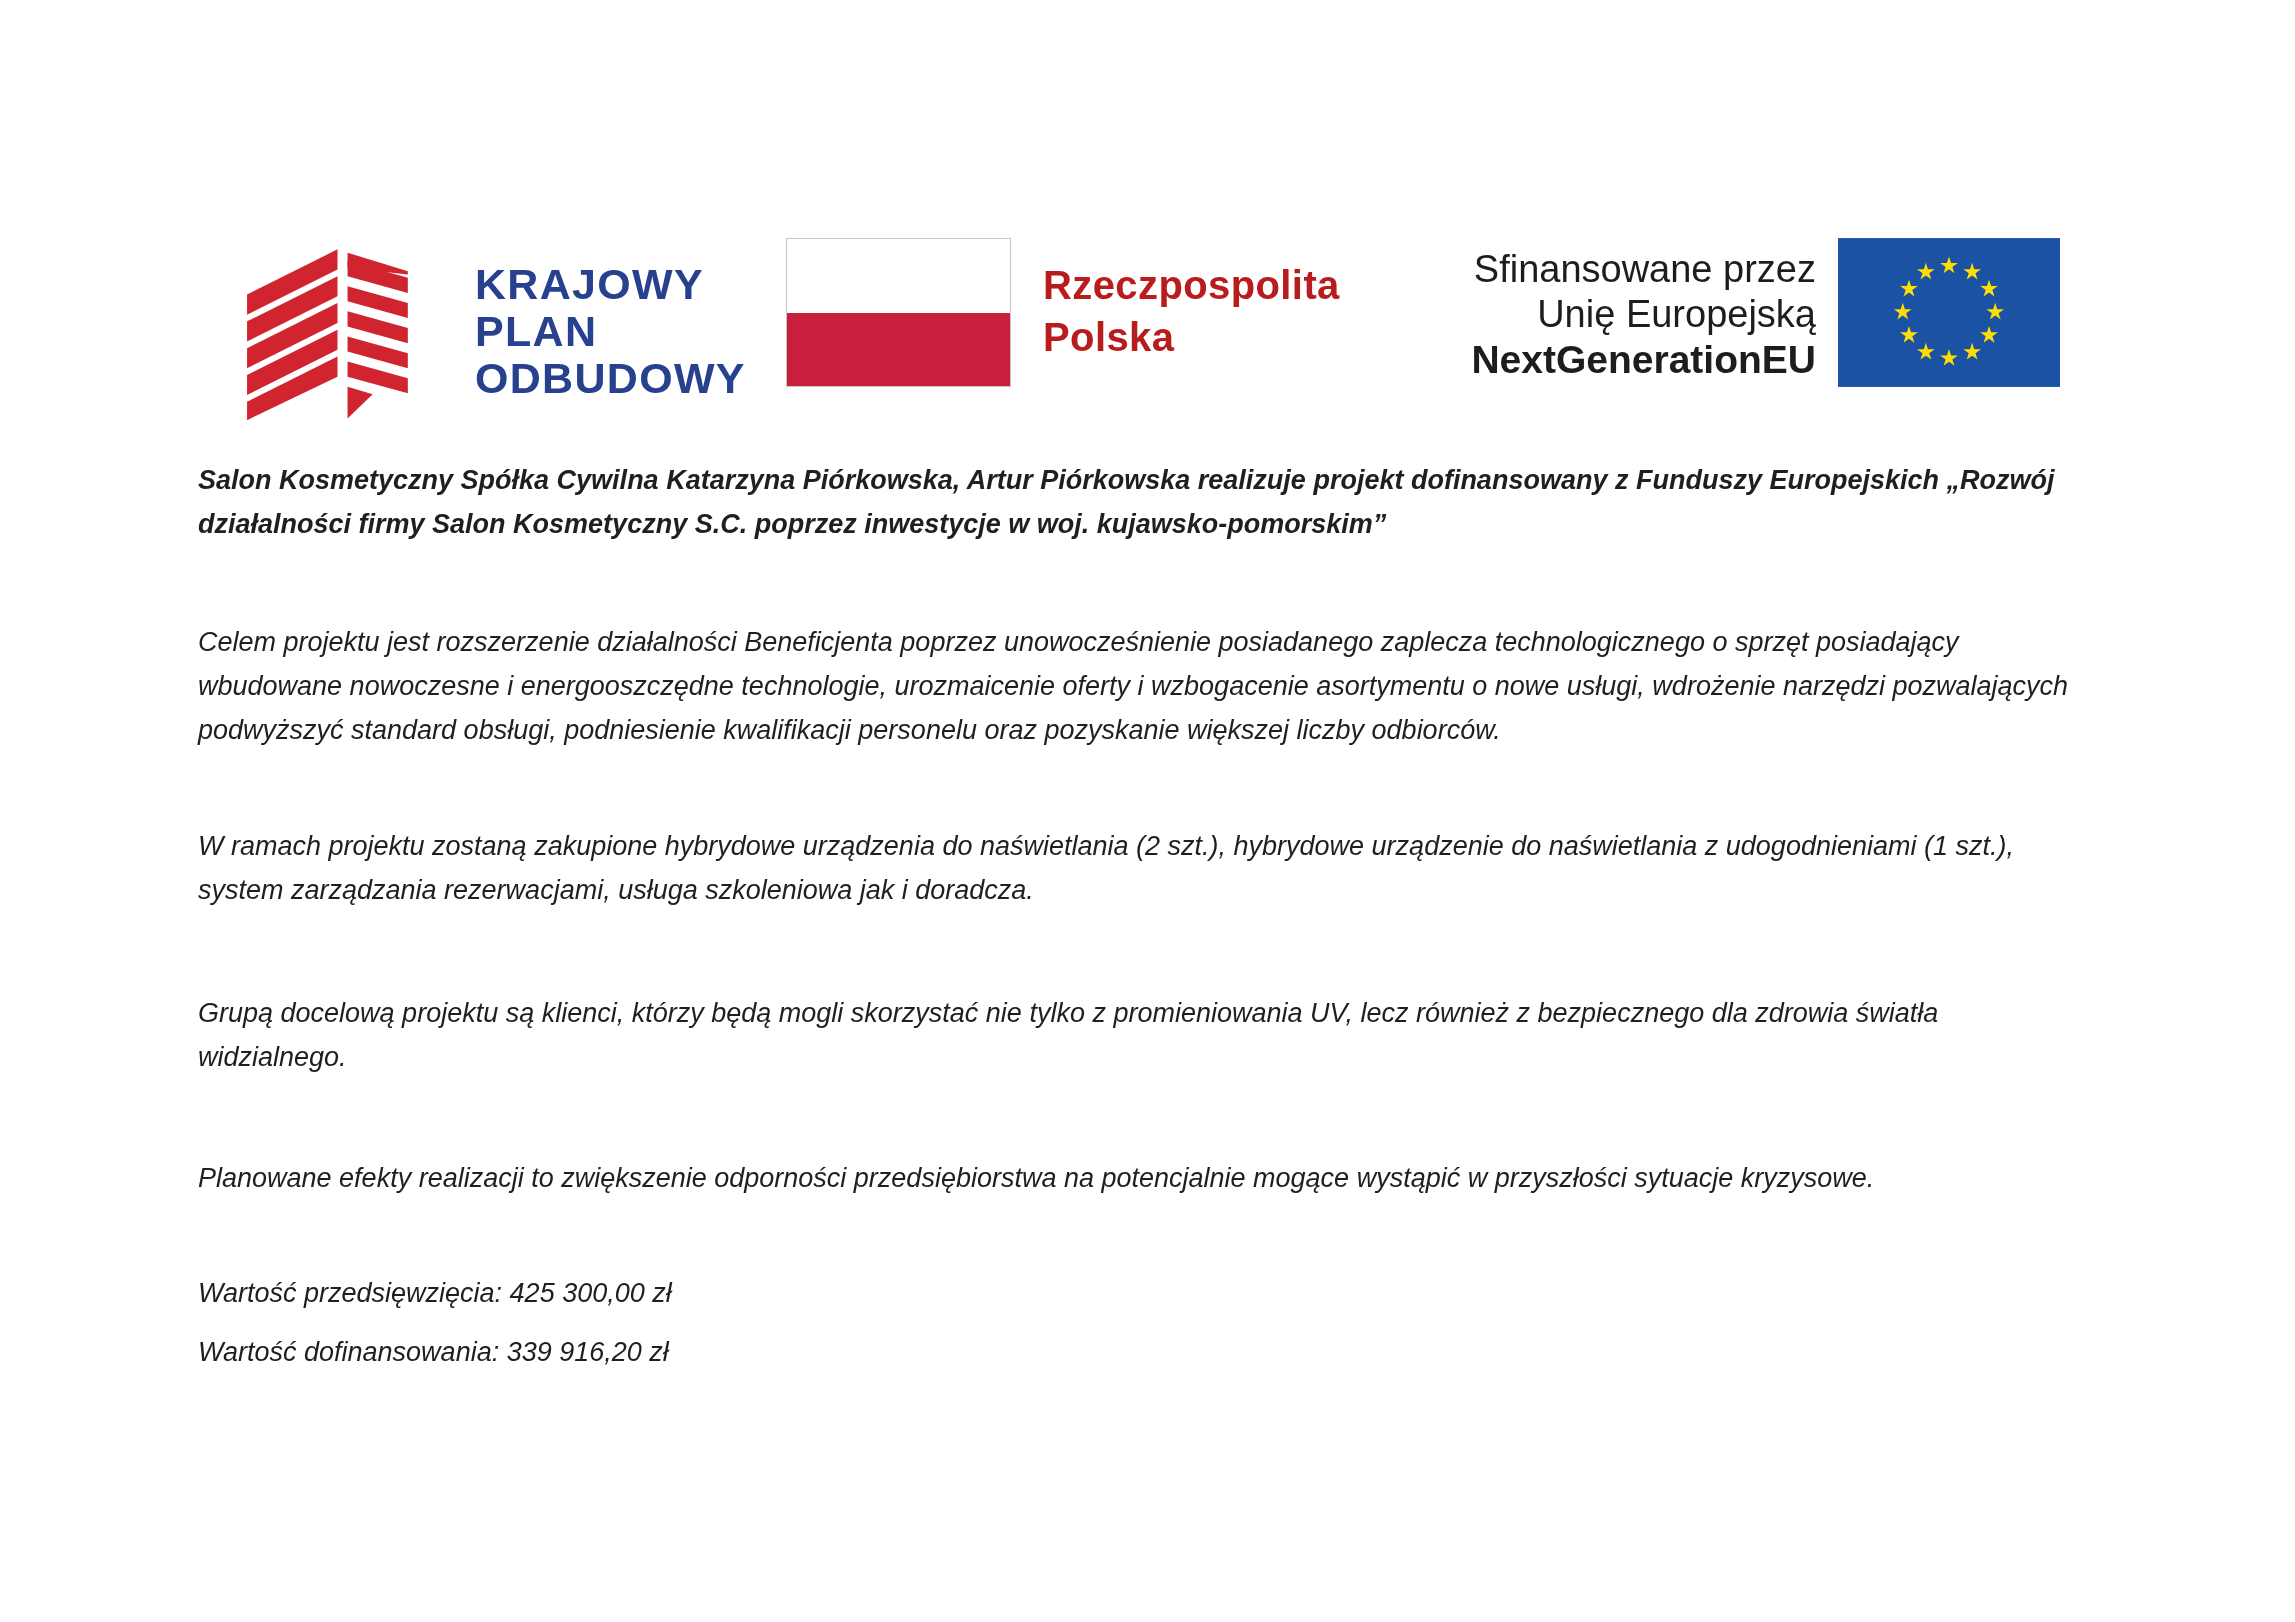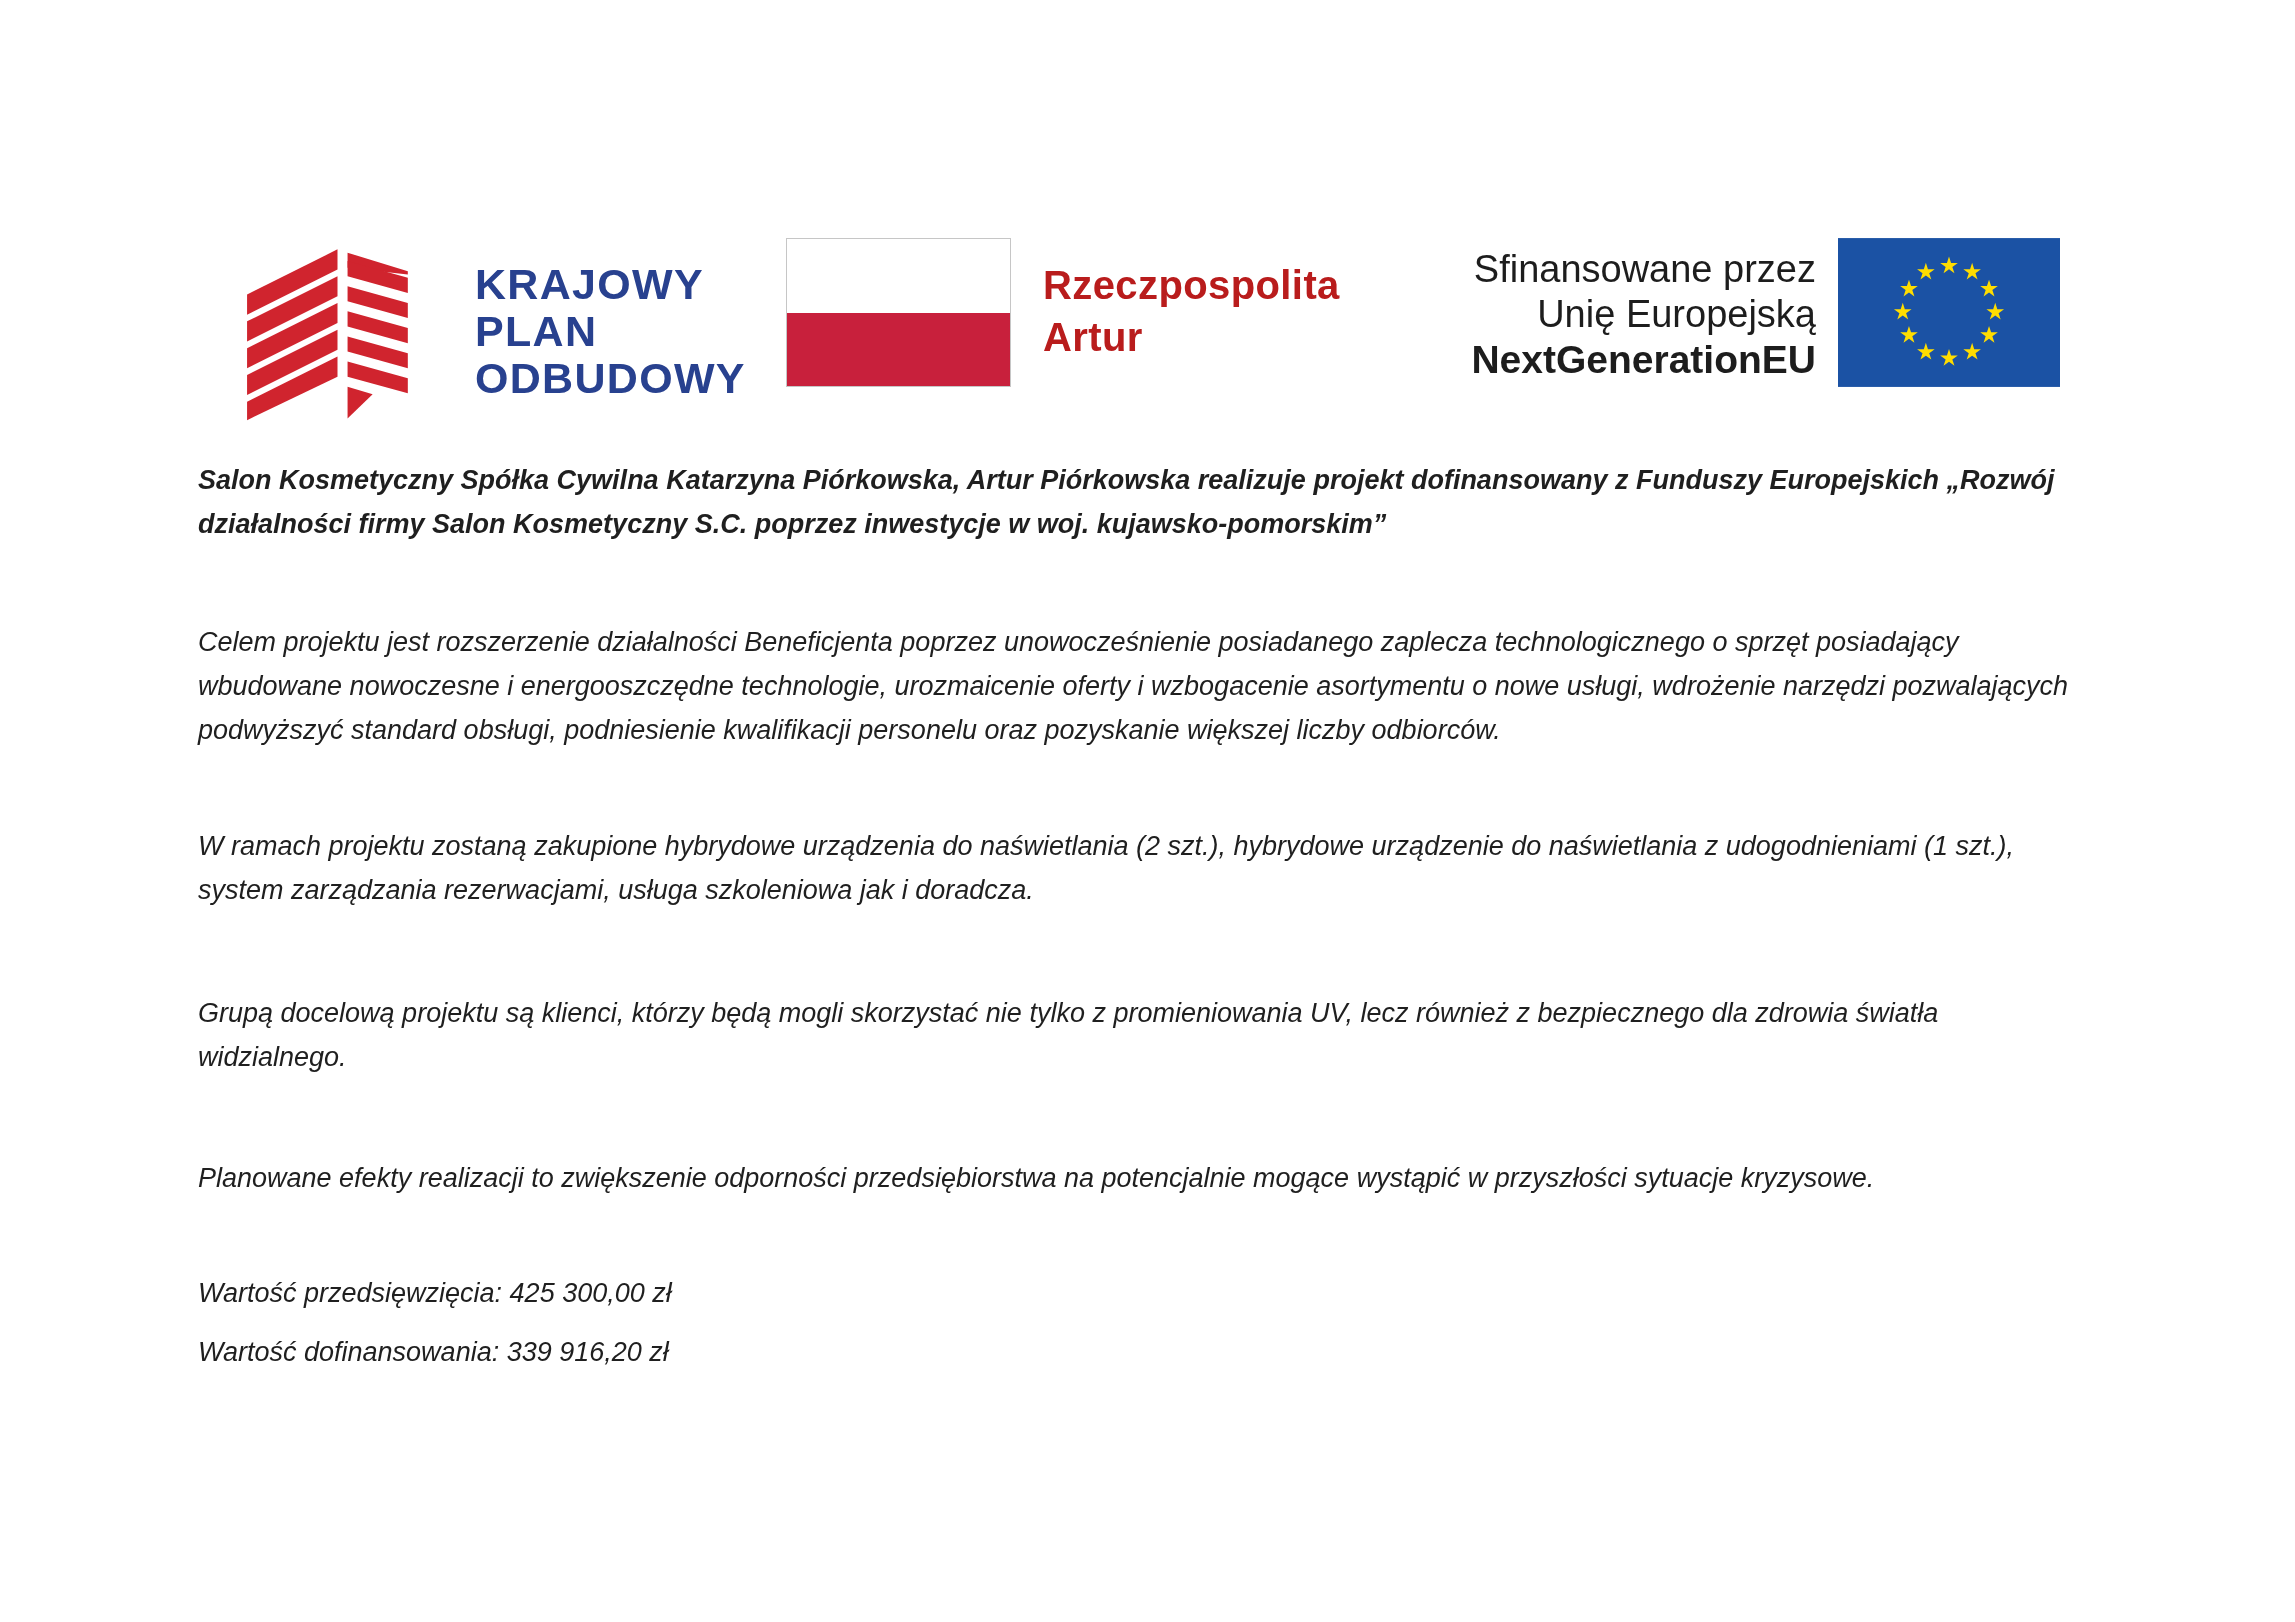--- a/index.html
+++ b/index.html
@@ -127,21 +127,21 @@
     </div>
   </div>
 
   <div class="pl-flag">
     <div class="top"></div>
     <div class="bottom"></div>
   </div>
 
   <div class="rp-text">
     <div>Rzeczpospolita</div>
-    <div>Artur</div>
+    <div>Polska</div>
   </div>
 
   <div class="eu-text">
     <div>Sfinansowane przez</div>
     <div>Unię Europejską</div>
     <div class="bold-line">NextGenerationEU</div>
   </div>
 
   <svg class="eu-flag" viewBox="0 0 264 177" aria-hidden="true">
     <rect x="0" y="0" width="264" height="177" fill="var(--eu-blue, #1B52A4)"></rect>

